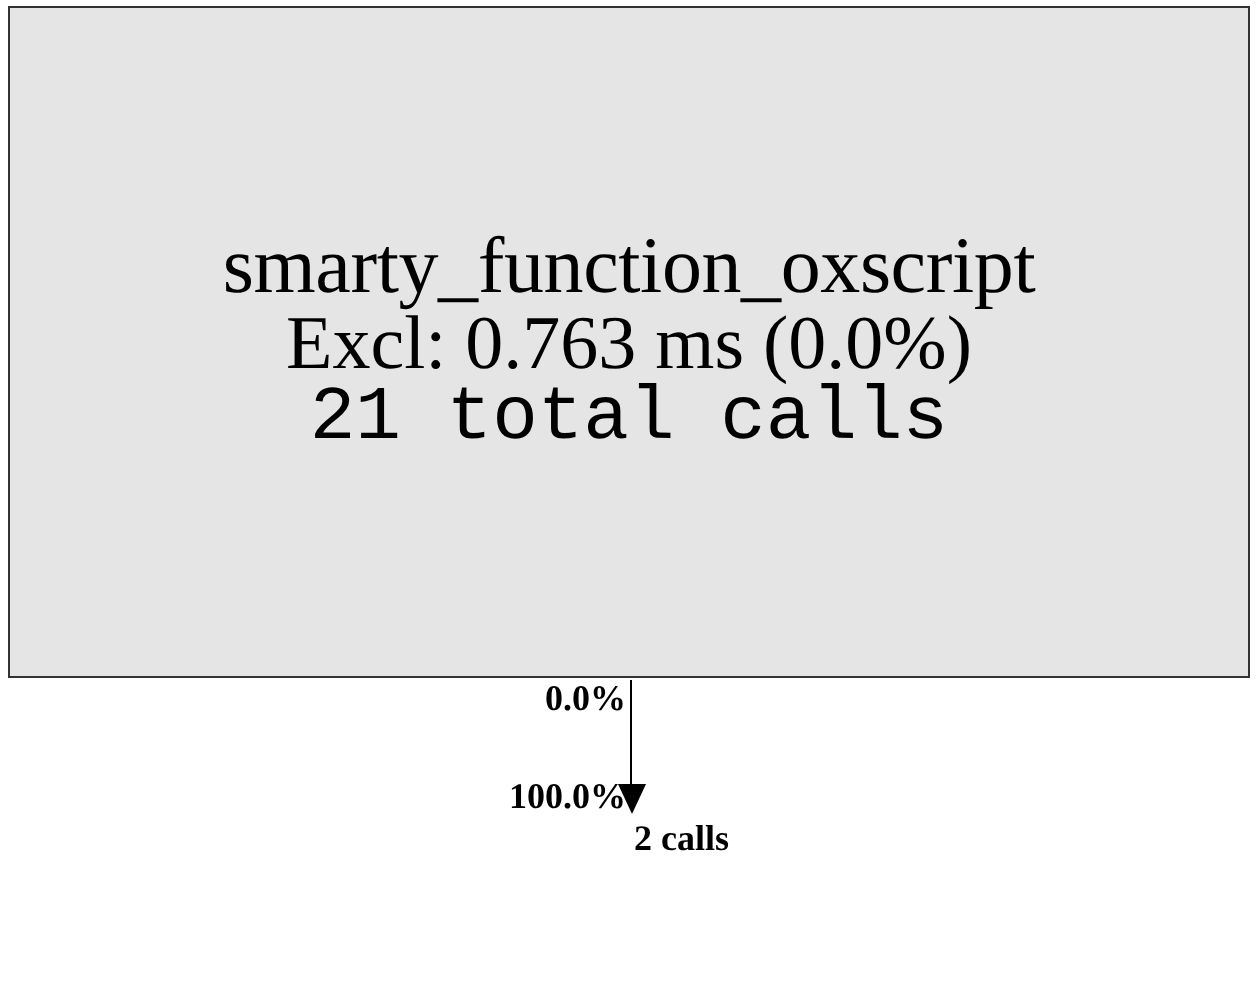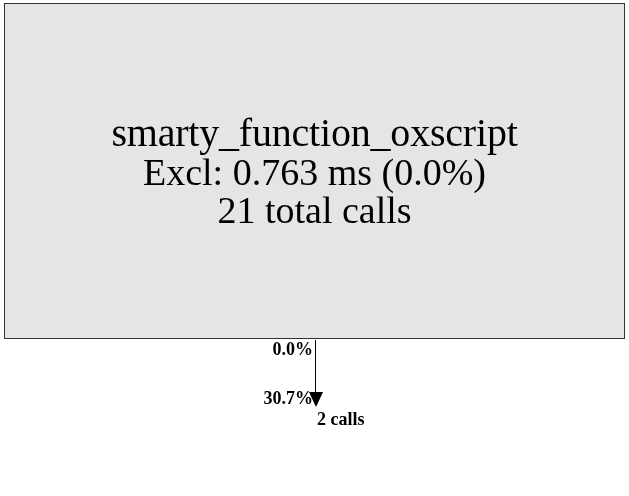--- a/index.html
+++ b/index.html
@@ -36,21 +36,21 @@
     overflow: hidden;
   }
   .node-root .ln {
     display: block;
     white-space: nowrap;
     font-family: "Liberation Serif", serif;
   }
   .node-root .ln-title { font-size: 40px; letter-spacing: -0.2px; }
   .node-root .ln-inc   { font-size: 38px; }
   .node-root .ln-excl  { font-size: 38px; }
-  .node-root .ln-calls { font-size: 38px; }
+  .node-root .ln-calls { font-size: 38px; font-family: Liberation Mono, monospace; }
 
   
   .edge-line {
     position: absolute;
     left: 315px;
     top: 340px;
     width: 1px;
     height: 53px;
     background: #000000;
   }
@@ -129,16 +129,16 @@
     <span class="ln ln-calls">21 total calls</span>
   </div>
 
   <div class="edge-line"></div>
   <div class="edge-arrowhead"></div>
 
   <div class="edge-label lbl-pct-top">0.0%</div>
 
   <div class="edge-label lbl-calls">2 calls</div>
 
-  <div class="edge-label lbl-pct-bottom">30.7%</div>
+  <div class="edge-label lbl-pct-bottom">100.0%</div>
 
 
 </div>
 
 </body></html>

